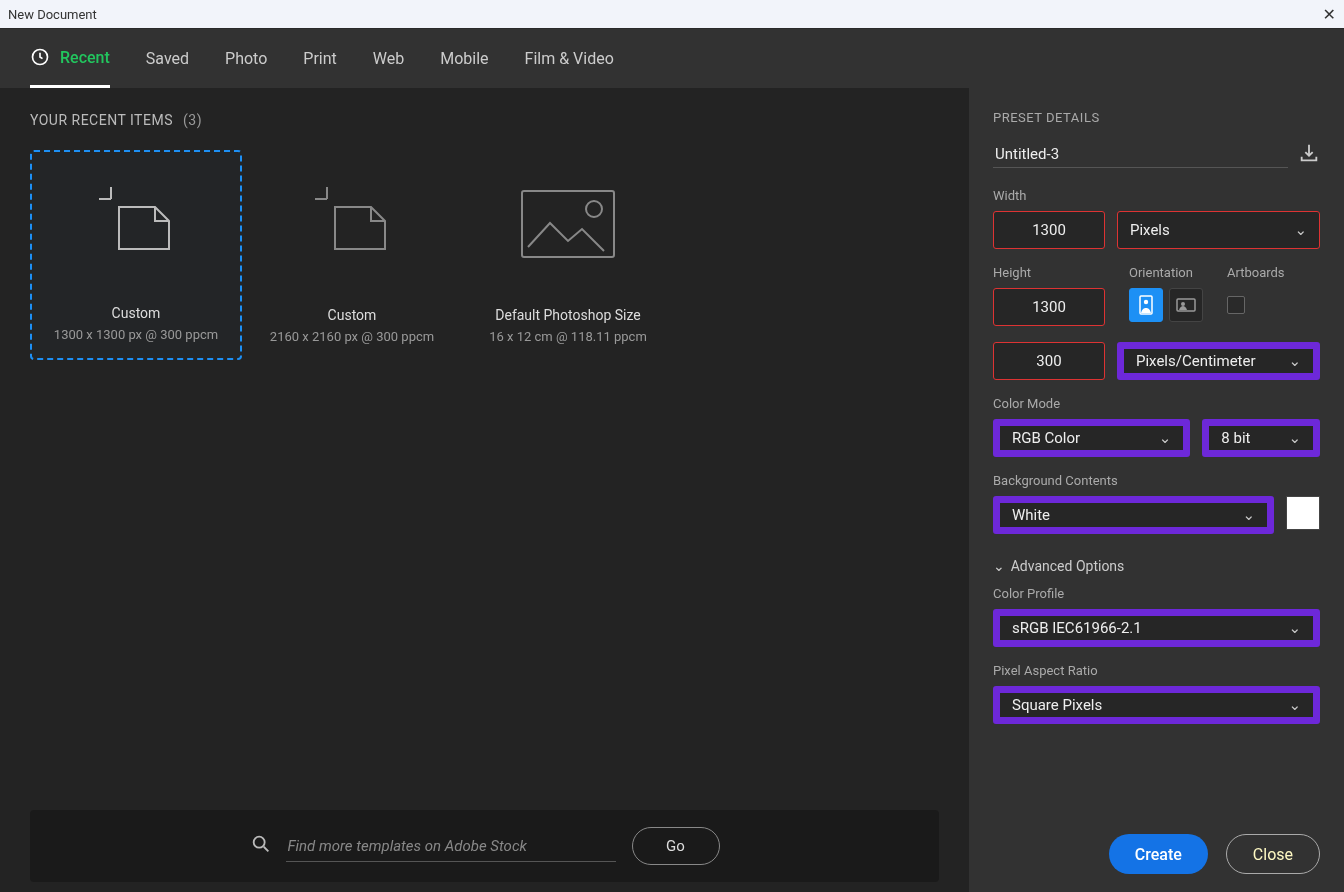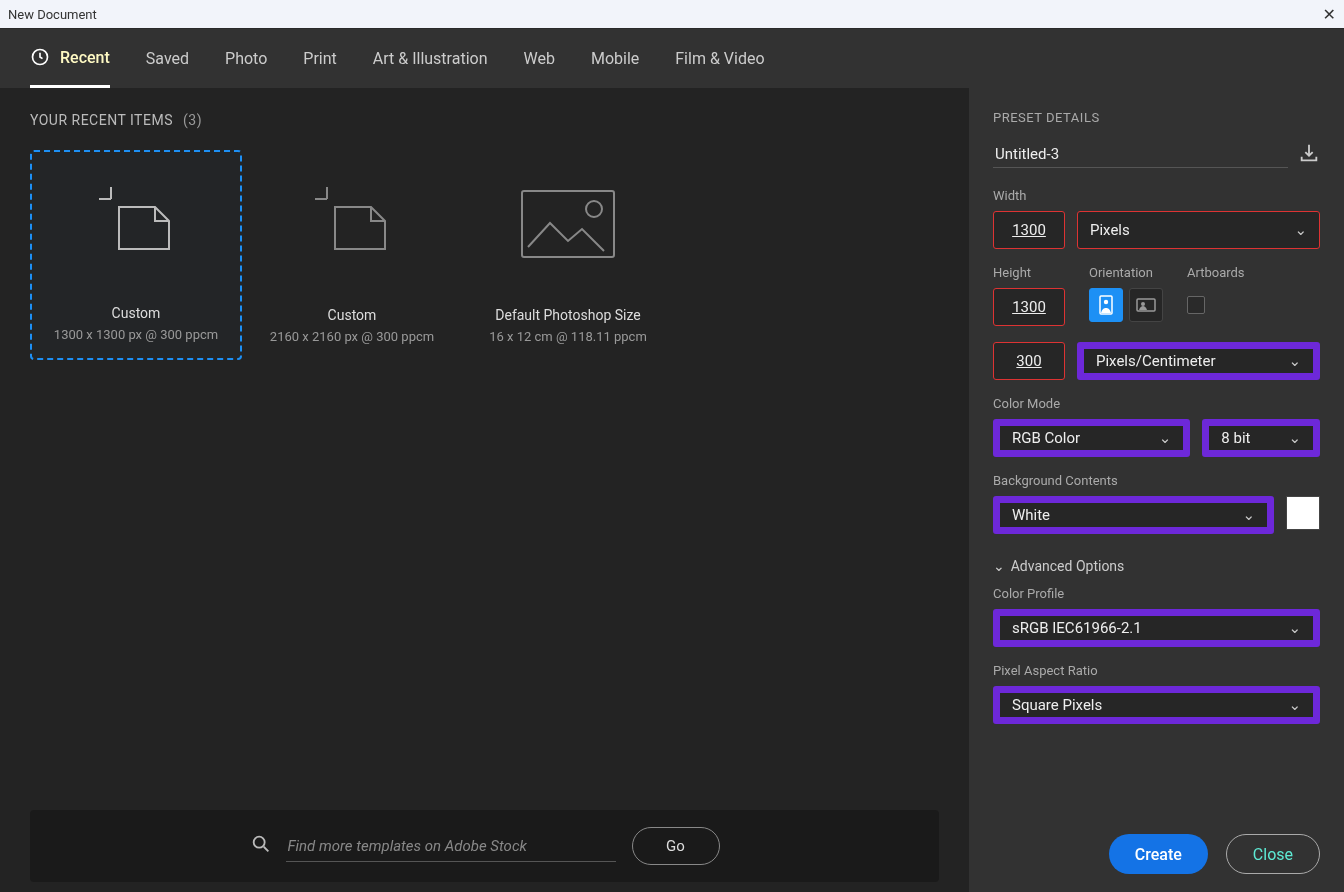--- a/index.html
+++ b/index.html
@@ -5,21 +5,21 @@
   * { box-sizing: border-box; margin: 0; padding: 0; font-family: -apple-system, "Segoe UI", Roboto, Arial, sans-serif; }
   body { width: 1344px; height: 892px; background: #0f0f0f; color: #ccc; overflow: hidden; }
 
   
   .titlebar { height: 28px; background: #f2f4fa; color: #333; display: flex; align-items: center; padding: 0 8px; justify-content: space-between; font-size: 13px; }
   .titlebar .close-x { width: 20px; text-align: right; font-size: 16px; color: #333; cursor: pointer; }
 
   
   .tabbar { height: 60px; background: #323232; display: flex; align-items: center; padding: 0 30px; gap: 36px; border-top: 1px solid #2a2a2a; }
   .tabbar .tab { color: #ccc; font-size: 16px; display: flex; align-items: center; gap: 10px; height: 100%; cursor: pointer; }
-  .tabbar .tab.active { color: #fef9c3; border-bottom: 3px solid #fff; font-weight: 500; }
+  .tabbar .tab.active { color: #22c55e; border-bottom: 3px solid #fff; font-weight: 500; }
   .recent-icon svg { display: block; }
 
   
   .main { display: flex; height: calc(892px - 28px - 60px); }
   .left { flex: 1; background: #232323; padding: 24px 30px 10px 30px; position: relative; display: flex; flex-direction: column; }
   .right { width: 375px; background: #323232; padding: 22px 24px 18px 24px; display: flex; flex-direction: column; }
 
   .section-header { color: #bbb; font-size: 14px; letter-spacing: .5px; margin-bottom: 22px; }
   .section-header .count { color: #999; margin-left: 6px; }
 
@@ -41,38 +41,38 @@
   .docname-row { display: flex; align-items: center; gap: 10px; margin-bottom: 20px; }
   .docname-row .docname { flex: 1; border-bottom: 1px solid #555; color: #eee; font-size: 15px; padding: 4px 2px; }
   .import-icon { color: #ccc; cursor: pointer; }
 
   .field-label { color: #aaa; font-size: 13px; margin-bottom: 8px; }
   .row { display: flex; gap: 12px; margin-bottom: 16px; }
   .col { display: flex; flex-direction: column; }
 
   .input-box { height: 38px; background: #262626; border: 1px solid #444; color: #eee; font-size: 15px; display: flex; align-items: center; padding: 0 12px; border-radius: 3px; }
   .input-box.highlight { border: 1px solid #d33; }
-  .input-box.num { width: 72px; justify-content: center; text-decoration: underline; }
+  .input-box.num { width: 112px; justify-content: center; }
 
   .select-box { height: 38px; background: #262626; border: 7px solid #6d28d9; color: #eee; font-size: 15px; display: flex; align-items: center; justify-content: space-between; padding: 0 12px; border-radius: 3px; cursor: pointer; flex: 1; }
   .select-box.highlight { border: 1px solid #d33; }
   .chev { color: #ccc; }
 
   .orient-btn { width: 34px; height: 34px; background: #262626; border: 1px solid #444; border-radius: 3px; display: flex; align-items: center; justify-content: center; cursor: pointer; }
   .orient-btn.active { border: 1px solid #1d90f5; background: #1d90f5; }
   .artboard-check { width: 18px; height: 18px; border: 1px solid #666; border-radius: 2px; background: #2a2a2a; cursor: pointer; }
 
   .swatch { width: 34px; height: 34px; background: #fff; border: 1px solid #444; cursor: pointer; }
 
   .adv-toggle { display: flex; align-items: center; gap: 6px; color: #ccc; font-size: 14px; margin: 8px 0 12px 0; cursor: pointer; }
 
   .footer-btns { margin-top: auto; display: flex; gap: 18px; justify-content: flex-end; padding-top: 20px; }
   .btn { border-radius: 22px; height: 40px; padding: 0 26px; font-size: 16px; cursor: pointer; border: none; }
   .btn.primary { background: #1473e6; color: #fff; font-weight: 500; text-align: right; }
-  .btn.secondary { background: transparent; border: 1.5px solid #aaa; color: #5eead4; }
+  .btn.secondary { background: transparent; border: 1.5px solid #aaa; color: #fef9c3; }
 </style>
 </head>
 <body>
 
 <div class="titlebar">
   <span>New Document</span>
   <span class="close-x">✕</span>
 </div>
 
 <div class="tabbar">
@@ -86,23 +86,20 @@
     <span>Recent</span>
   </div>
   <div class="tab">
       <span>Saved</span>
     </div>
   <div class="tab">
       <span>Photo</span>
     </div>
   <div class="tab">
       <span>Print</span>
-    </div>
-  <div class="tab">
-      <span>Art &amp; Illustration</span>
     </div>
   <div class="tab">
       <span>Web</span>
     </div>
   <div class="tab">
       <span>Mobile</span>
     </div>
   <div class="tab">
       <span>Film &amp; Video</span>
     </div>

